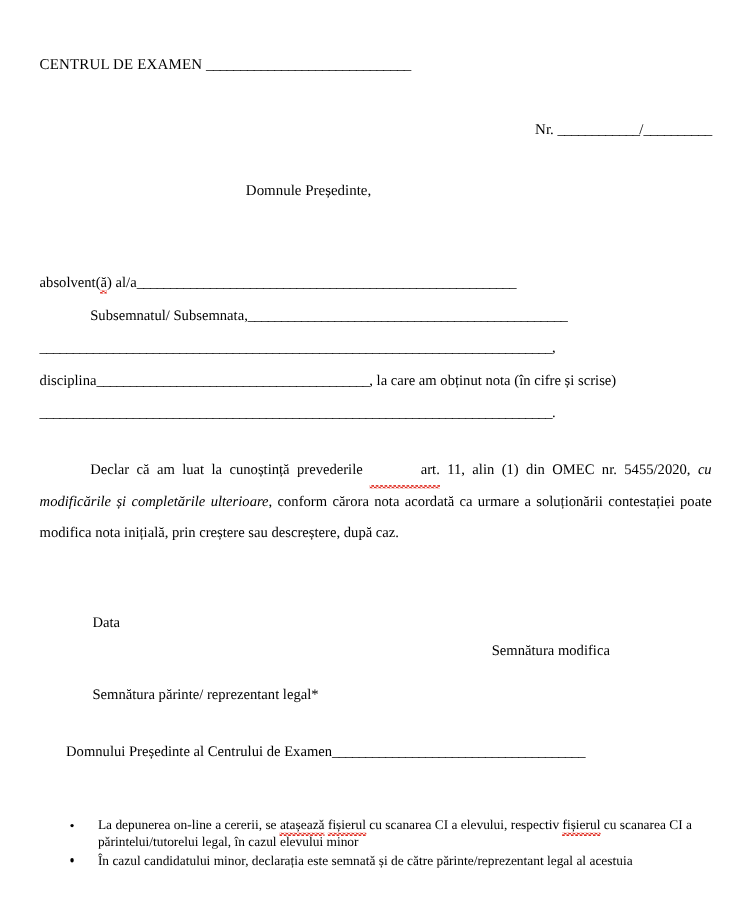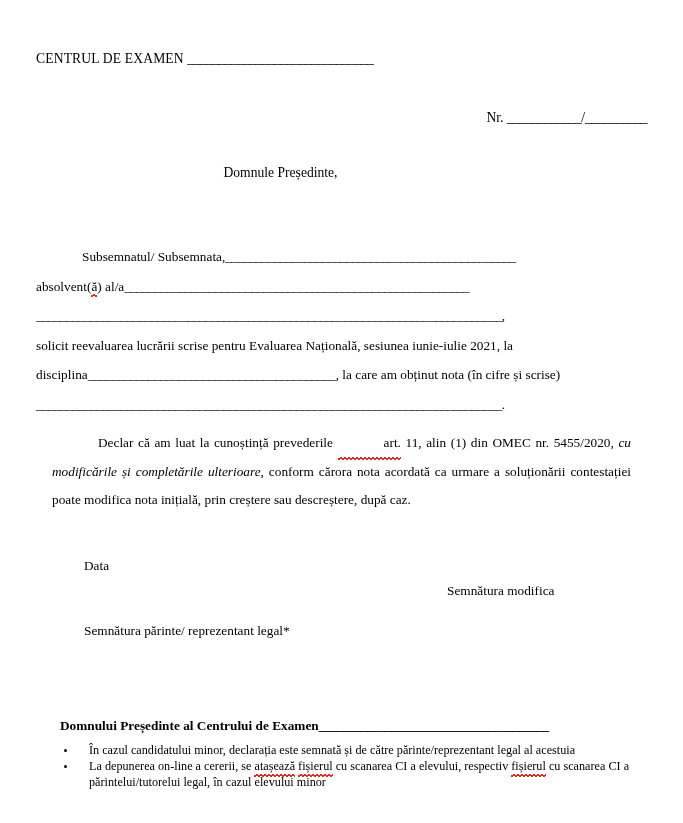--- a/index.html
+++ b/index.html
@@ -137,24 +137,23 @@
     display: inline-block;
     position: absolute;
     left: 363px;
     top: 0;
   }
 
   
   .footer-addr {
     position: absolute;
     left: 60px;
-    top: 718px;
-    font-size: 13.3px;
-    white-space: nowrap;
-    font-weight: bold;
+    top: 675px;
+    font-size: 13.3px;
+    white-space: nowrap;
   }
   .footer-addr .blank { letter-spacing: -0.6px; }
 
   
   .notes {
     position: absolute;
     left: 60px;
     right: 24px;
     top: 743px;
     font-size: 12.2px;
@@ -189,55 +188,54 @@
     <span>Nr.</span>
     <span class="blank">____________</span><span>/</span><span class="blank">__________</span>
   </div>
 
   <div class="salutation">
     <span class="salutation-inner">Domnule Președinte,</span>
   </div>
 
   <div class="body-block" id="block-identity">
 
+    <span class="ln"><span>absolvent(</span><span class="sq">ă</span><span>) al/a</span><span class="blank">_________________________________________________________</span></span>
+
     <span class="ln indent"><span>Subsemnatul/ Subsemnata,</span><span class="blank">________________________________________________</span></span>
 
-    <span class="ln"><span>absolvent(</span><span class="sq">ă</span><span>) al/a</span><span class="blank">_________________________________________________________</span></span>
-
     <span class="ln"><span class="blank">_____________________________________________________________________________</span><span>,</span></span>
 
-    <span class="ln"><span>solicit reevaluarea lucrării scrise pentru Evaluarea Națională, sesiunea iunie-iulie 2021, la</span></span>
 
     <span class="ln"><span>disciplina</span><span class="blank">_________________________________________</span><span>, la care am obținut nota (în cifre și scrise)</span></span>
 
     <span class="ln"><span class="blank">_____________________________________________________________________________</span><span>.</span></span>
   </div>
 
   <div class="body-block" id="block-declaration">
-    <p class="para" style="margin:16px"><span>Declar că am luat la cunoștință prevederile </span><span class="sq">art.</span><span> 11, alin (1) din OMEC nr. 5455/2020, </span><span class="ital">cu modificările și completările ulterioare</span><span>, conform cărora nota acordată ca urmare a soluționării contestației poate modifica nota inițială, prin creștere sau descreștere, după caz.</span></p>
+    <p class="para" style="margin:0"><span>Declar că am luat la cunoștință prevederile </span><span class="sq">art.</span><span> 11, alin (1) din OMEC nr. 5455/2020, </span><span class="ital">cu modificările și completările ulterioare</span><span>, conform cărora nota acordată ca urmare a soluționării contestației poate modifica nota inițială, prin creștere sau descreștere, după caz.</span></p>
   </div>
 
   <div class="data-label">Data</div>
 
   <div class="sig-row">
     <span class="sig-left">Semnătura părinte/ reprezentant legal*</span>
     <span class="sig-right">Semnătura modifica</span>
   </div>
 
   <div class="footer-addr">
     <span>Domnului Președinte al Centrului de Examen</span><span class="blank">______________________________________</span>
   </div>
 
   <div class="notes">
+
+    <div class="note-item">
+      <span class="note-bullet"></span>
+      <span>La depunerea on-line a cererii, se </span><span class="sq">atașează</span><span> </span><span class="sq">fișierul</span><span> cu scanarea CI a elevului, respectiv </span><span class="sq">fișierul</span><span> cu scanarea CI a părintelui/tutorelui legal, în cazul elevului minor</span>
+    </div>
 
     <div class="note-item">
       <span class="note-bullet"></span>
       <span>În cazul candidatului minor, declarația este semnată și de către părinte/reprezentant legal al acestuia</span>
     </div>
 
-    <div class="note-item">
-      <span class="note-bullet"></span>
-      <span>La depunerea on-line a cererii, se </span><span class="sq">atașează</span><span> </span><span class="sq">fișierul</span><span> cu scanarea CI a elevului, respectiv </span><span class="sq">fișierul</span><span> cu scanarea CI a părintelui/tutorelui legal, în cazul elevului minor</span>
-    </div>
-
   </div>
 
 </div>
 
 </body></html>

